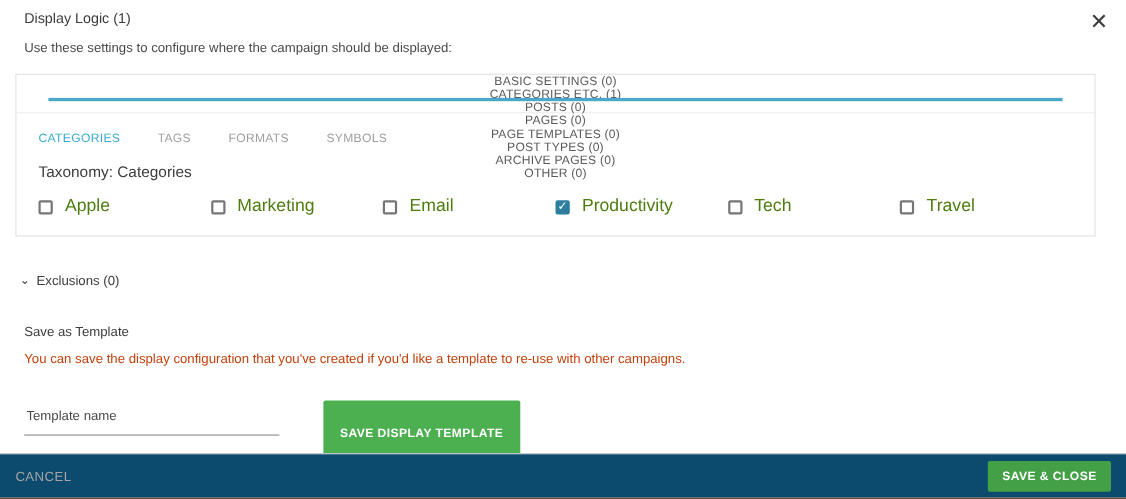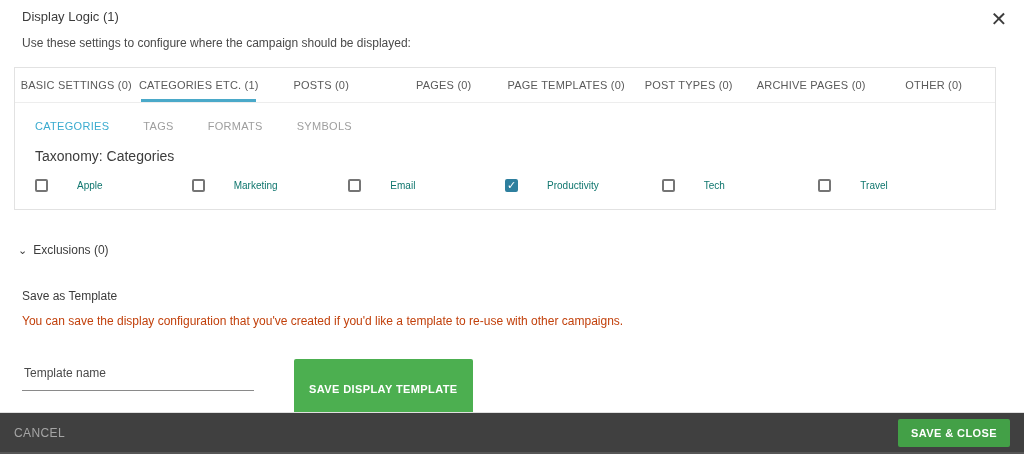--- a/index.html
+++ b/index.html
@@ -23,21 +23,21 @@
     font-family:"Liberation Sans", sans-serif;
   }
 
   
   .box {
     margin:17px 28px 0 14px;
     width:982px;
     border:1px solid #e2e2e2;
     background:#fff;
   }
-  .tabs { display:flex; height:35px; border-bottom:1px solid #ededed; }
+  .tabs { display:flex; height:35px; border-bottom:1px solid #ededed;flex-direction:column; }
   .tab {
     flex:1; display:flex; align-items:center; justify-content:center;
     font-size:11px; color:#5a5a5a; letter-spacing:0.2px;
     position:relative; cursor:pointer; white-space:nowrap;
   }
   .tab.active::after {
     content:""; position:absolute; left:3%; right:3%; bottom:0;
     height:3px; background:var(--accent-teal, #4aa9c9);
   }
   .subtabs { display:flex; gap:34px; padding:17px 20px 0 20px; }
@@ -50,21 +50,21 @@
     width:13px; height:13px; border:2px solid #757575; border-radius:2px;
     display:flex; align-items:center; justify-content:center; cursor:pointer;
     flex:0 0 auto;
   }
   .checkbox .check { display:none; color:#fff; font-size:11px; line-height:1; }
   .checkbox.checked {
     background:var(--checkbox-checked, #2e7f9e);
     border-color:var(--checkbox-checked, #2e7f9e);
   }
   .checkbox.checked .check { display:block; }
-  .cat-label { font-size:10px; color:#0f766e; margin-left:29px; }
+  .cat-label { font-size:16px; color:#4d7c0f; margin-left:11px; }
 
   
   .exclusions {
     margin:33px 0 0 18px; display:flex; align-items:center; gap:6px;
     font-size:12px; color:#3c3c3c; cursor:pointer;
   }
   .chevron { font-size:11px; color:#3c3c3c; line-height:1; }
 
   
   .tpl-heading { margin:32px 0 0 22px; font-size:12px; color:#3c3c3c; }
@@ -81,21 +81,21 @@
     color:#fff; border:none; border-radius:2px;
     font-size:11px; font-weight:bold; letter-spacing:0.4px;
     padding:24px 15px; cursor:pointer;
     font-family:"Liberation Sans", sans-serif;
   }
   .tpl-row .btn-green { margin-left:16px; margin-top:1px; }
 
   
   .footer {
     position:absolute; left:0; right:0; bottom:2px; height:40px;
-    border-top:1px solid #e0e0e0; background:#404040;
+    border-top:1px solid #e0e0e0; background:#0c4a6e;
     display:flex; align-items:center; justify-content:space-between;
     padding:0 14px;
     margin-top:40px;
   }
   .cancel {
     font-size:12px; letter-spacing:0.4px; color:#a5a5a5;
     background:none; border:none; cursor:pointer;
     font-family:"Liberation Sans", sans-serif;
   }
   .save-close { background:var(--save-close-green, #43a047); padding:8px 13px; }

